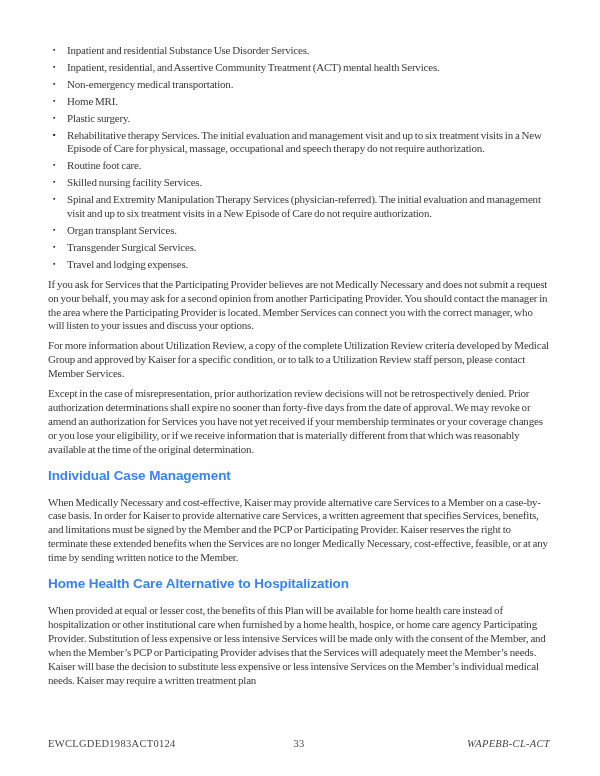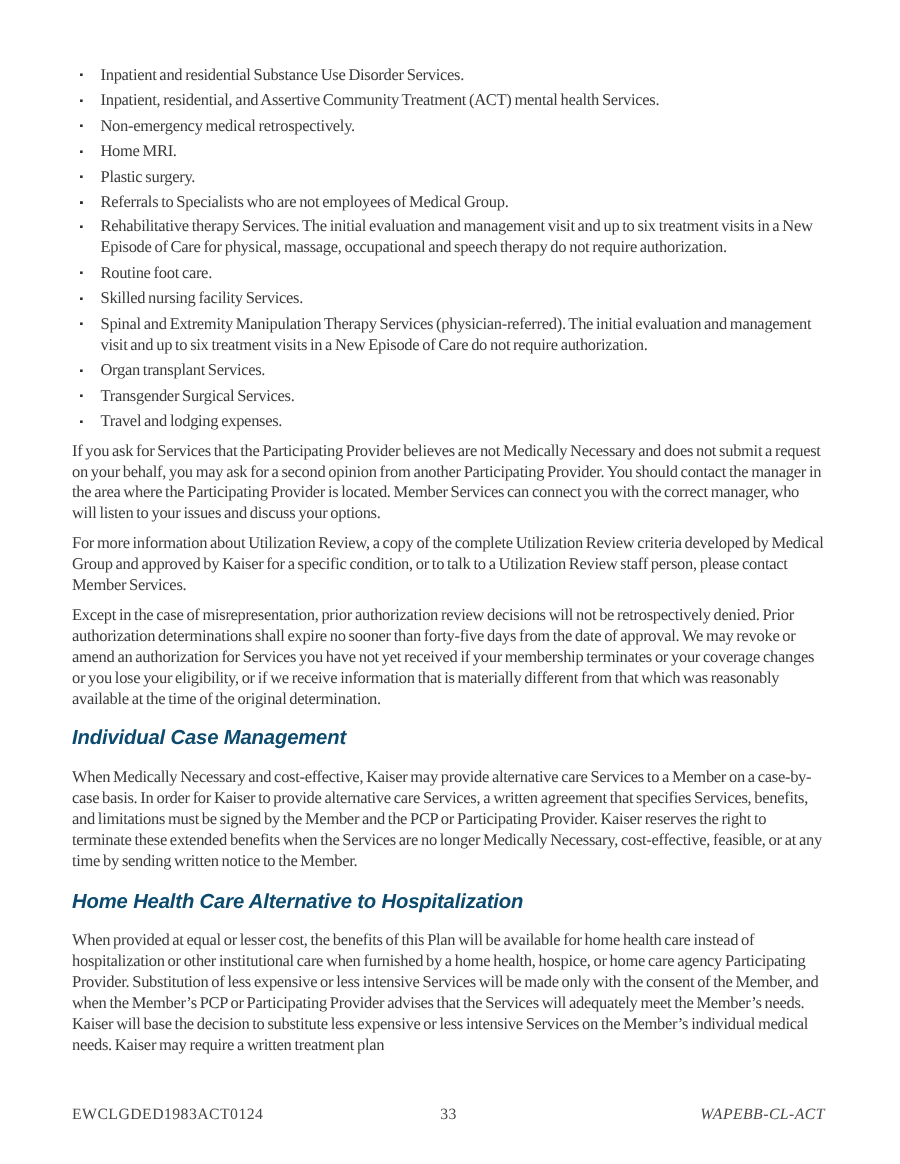--- a/index.html
+++ b/index.html
@@ -41,27 +41,26 @@
     color: #2d2d2d;
   }
   .content p {
     margin: 6px 0 0 0;
   }
   .content p.sec-body {
     margin-top: 12px;
   }
   h2.sec-head {
     font-family: "Liberation Sans", sans-serif;
-    font-style: italic;
     font-weight: bold;
     font-size: 13.5px;
     line-height: 16px;
     letter-spacing: -0.1px;
     word-spacing: 0;
-    color: #0c4a6e;
+    color: #3b82f6;
     margin: 11px 0 5px 0;
   }
   .footer {
     position: absolute;
     left: 48px;
     top: 738px;
     width: 502px;
     display: flex;
     font-size: 10.5px;
     letter-spacing: 0.3px;
@@ -73,25 +72,25 @@
 </style>
 </head>
 <body>
 
 <div class="page">
   <div class="content">
 
     <ul class="bullets">
       <li><span class="bm">▪</span><span>Inpatient and residential Substance Use Disorder Services.</span></li>
       <li><span class="bm">▪</span><span>Inpatient, residential, and Assertive Community Treatment (ACT) mental health Services.</span></li>
-      <li><span class="bm">▪</span><span>Non-emergency medical retrospectively.</span></li>
+      <li><span class="bm">▪</span><span>Non-emergency medical transportation.</span></li>
       <li><span class="bm">▪</span><span>Home MRI.</span></li>
       <li><span class="bm">▪</span><span>Plastic surgery.</span></li>
       <li><span class="bm">▪</span></li>
-      <li><span class="bm">▪</span><span>Referrals to Specialists who are not employees of Medical Group.</span></li>
+      <li><span class="bm">▪</span></li>
       <li><span class="bm">▪</span><span>Rehabilitative therapy Services. The initial evaluation and management visit and up to six treatment visits in a New Episode of Care for physical, massage, occupational and speech therapy do not require authorization.</span></li>
       <li><span class="bm">▪</span><span>Routine foot care.</span></li>
       <li><span class="bm">▪</span><span>Skilled nursing facility Services.</span></li>
       <li><span class="bm">▪</span><span>Spinal and Extremity Manipulation Therapy Services (physician-referred). The initial evaluation and management visit and up to six treatment visits in a New Episode of Care do not require authorization.</span></li>
       <li><span class="bm">▪</span><span>Organ transplant Services.</span></li>
       <li><span class="bm">▪</span><span>Transgender Surgical Services.</span></li>
       <li><span class="bm">▪</span><span>Travel and lodging expenses.</span></li>
     </ul>
 
     <p>If you ask for Services that the Participating Provider believes are not Medically Necessary and does not submit a request on your behalf, you may ask for a second opinion from another Participating Provider. You should contact the manager in the area where the Participating Provider is located. Member Services can connect you with the correct manager, who will listen to your issues and discuss your options.</p>

